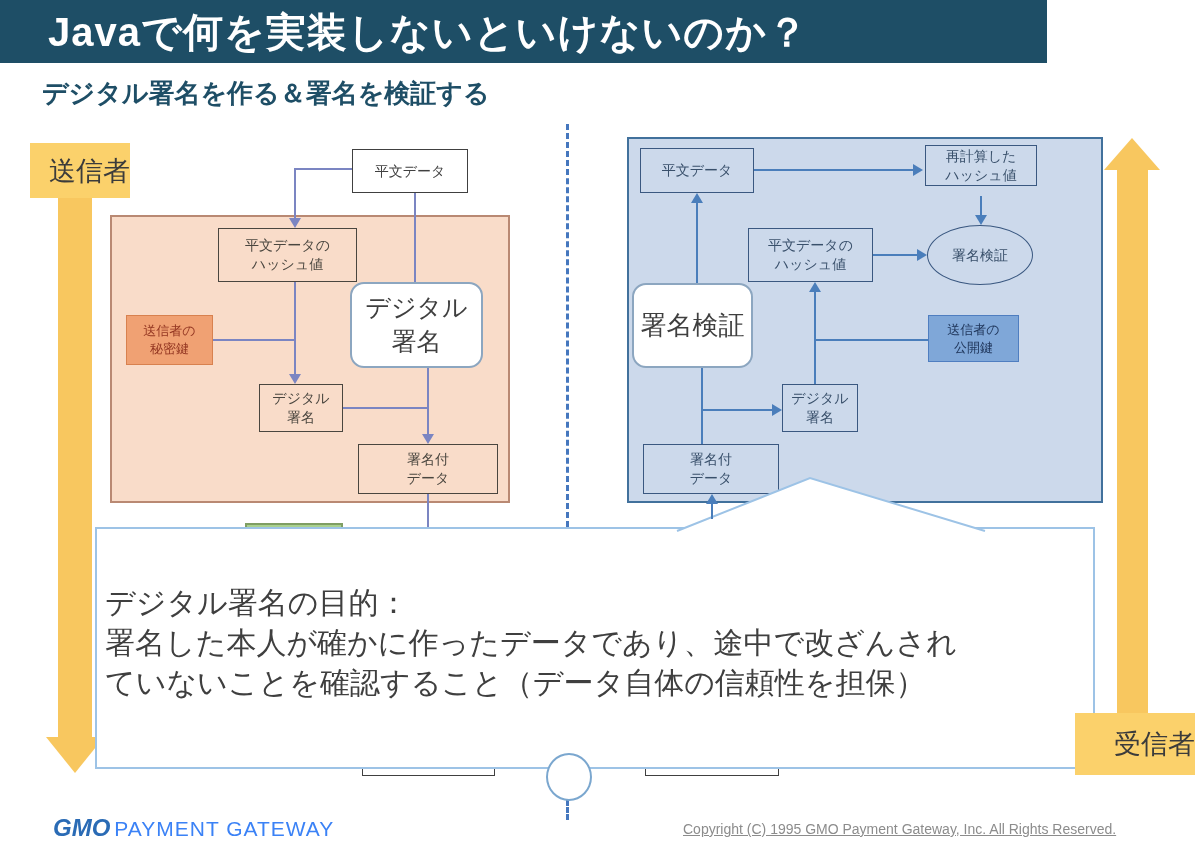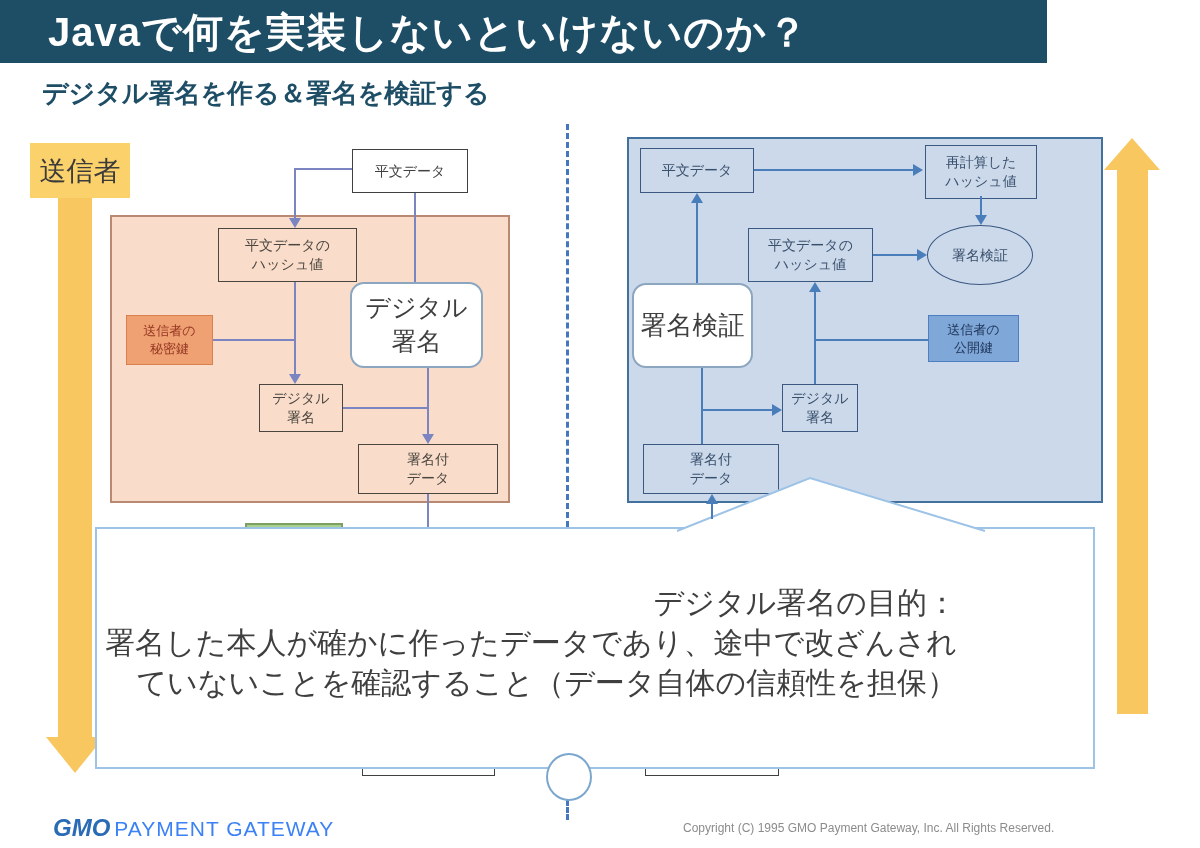--- a/index.html
+++ b/index.html
@@ -15,42 +15,42 @@
   .bx{position:absolute;box-sizing:border-box;display:flex;align-items:center;justify-content:center;
       text-align:center;white-space:pre-line;line-height:1.35;}
   .peachbox{background:#F9DCC9;border:1.5px solid #4a463f;font-size:14px;color:#4a463f;}
   .whitebox{background:#ffffff;border:1.5px solid #404040;font-size:14px;color:#404040;}
   .bluebox{background:#CCD9EB;border:1.5px solid #3A5880;font-size:14px;color:#39506b;}
   .roundwhite{background:#ffffff;border:2px solid #8CA6C0;border-radius:14px;color:#3f3f3f;}
   
   .peachcontainer{position:absolute;left:110px;top:215px;width:400px;height:288px;background:#F9DCC9;border:2px solid #B98973;box-sizing:border-box;z-index:2;}
   .bluecontainer{position:absolute;left:627px;top:137px;width:476px;height:366px;background:#CCD9EB;border:2px solid #41719C;box-sizing:border-box;z-index:2;}
   
-  .ybox{position:absolute;background:#FBD16B;display:flex;align-items:center;justify-content:center;font-size:27px;color:#3b3b3b;}
+  .ybox{position:absolute;background:#FBD16B;display:flex;align-items:center;justify-content:flex-end;font-size:27px;color:#3b3b3b;}
   .yshaft{position:absolute;background:#F8C75F;}
   
   .hl,.vl{position:absolute;z-index:3;}
   .hl.left,.vl.left{background:#7B85C2;}
   .hl.right,.vl.right{background:#4A7EBB;}
   .ah{position:absolute;width:0;height:0;z-index:3;}
   .ah.down.left{border-left:6px solid transparent;border-right:6px solid transparent;border-top:10px solid #7B85C2;}
   .ah.down.right{border-left:6px solid transparent;border-right:6px solid transparent;border-top:10px solid #4A7EBB;}
   .ah.up.right{border-left:6px solid transparent;border-right:6px solid transparent;border-bottom:10px solid #4A7EBB;}
   .ah.rightdir.right{border-top:6px solid transparent;border-bottom:6px solid transparent;border-left:10px solid #4A7EBB;}
   
   .dashline{position:absolute;border-left:3px dashed #4577BE;z-index:0;}
   
   .callout{position:absolute;left:95px;top:527px;width:1000px;height:242px;background:#ffffff;border:2px solid #9DC3E6;box-sizing:border-box;z-index:10;}
   .callout-tail{position:absolute;left:670px;top:475px;width:325px;height:60px;z-index:11;}
-  .callout-text{position:absolute;left:105px;top:583px;z-index:12;font-size:30px;line-height:40px;color:#3f3f3f;white-space:nowrap;text-align:right;}
+  .callout-text{position:absolute;left:105px;top:583px;z-index:12;font-size:30px;line-height:40px;color:#3f3f3f;white-space:nowrap;}
   
   .logo{position:absolute;left:53px;top:814px;display:flex;align-items:baseline;z-index:1;}
   .logo-gmo{font-size:24px;font-weight:800;font-style:italic;color:#2A6BB5;letter-spacing:0px;}
   .logo-rest{font-size:21px;color:#3b82f6;letter-spacing:1px;margin-left:4px;}
-  .copyright{position:absolute;left:683px;top:821px;font-size:12px;color:#8C8C8C;z-index:1;white-space:nowrap;}
+  .copyright{position:absolute;left:683px;top:821px;font-size:14px;color:#8C8C8C;z-index:1;white-space:nowrap;text-decoration:underline;}
   
   .ellipse{border-radius:50%;}
   .greenbox{position:absolute;left:245px;top:523px;width:98px;height:28px;background:#A9D18E;border:2px solid #7F9E63;box-sizing:border-box;z-index:3;}
   .partialbox{position:absolute;background:#ffffff;border:1.5px solid #404040;box-sizing:border-box;z-index:5;}
   .netellipse{position:absolute;left:546px;top:753px;width:46px;height:48px;background:#ffffff;border:2px solid #7BA7CF;border-radius:50%;box-sizing:border-box;z-index:12;}
 </style>
 </head>
 <body>
 
 <div id="stage">
@@ -64,20 +64,23 @@
   <div class="dashline" style="left:566px;top:800px;height:20px;"></div>
 
   <div class="yshaft" style="left:58px;top:195px;width:34px;height:542px;z-index:1;"></div>
   <div class="ah" style="left:46px;top:737px;border-left:29px solid transparent;border-right:29px solid transparent;border-top:36px solid #F8C75F;z-index:1;"></div>
   <div class="ybox" style="left:30px;top:143px;width:100px;height:55px;z-index:2;">
     <span>送信者</span>
   </div>
 
   <div class="yshaft" style="left:1117px;top:168px;width:31px;height:546px;z-index:1;"></div>
   <div class="ah" style="left:1104px;top:138px;border-left:28px solid transparent;border-right:28px solid transparent;border-bottom:32px solid #F8C75F;z-index:1;"></div>
+  <div class="ybox" style="left:1075px;top:713px;width:120px;height:62px;z-index:20;">
+    <span>受信者</span>
+  </div>
 
   <div class="peachcontainer"></div>
 
   <div class="bx whitebox" style="left:352px;top:149px;width:116px;height:44px;z-index:3;">
     <span>平文データ</span>
   </div>
   <div class="bx peachbox" style="left:218px;top:228px;width:139px;height:54px;z-index:3;">
     <span>平文データの
 ハッシュ値</span>
   </div>
@@ -109,21 +112,21 @@
   <div class="hl left" style="left:343px;top:407px;width:85px;height:2px;"></div>
   <div class="vl left" style="left:427px;top:368px;width:2px;height:66px;"></div>
   <div class="ah down left" style="left:422px;top:434px;"></div>
   <div class="vl left" style="left:427px;top:494px;width:2px;height:33px;"></div>
 
   <div class="bluecontainer"></div>
 
   <div class="bx bluebox" style="left:640px;top:148px;width:114px;height:45px;z-index:3;">
     <span>平文データ</span>
   </div>
-  <div class="bx bluebox" style="left:925px;top:145px;width:112px;height:54px;z-index:3;">
+  <div class="bx bluebox" style="left:925px;top:145px;width:112px;height:41px;z-index:3;">
     <span>再計算した
 ハッシュ値</span>
   </div>
   <div class="bx bluebox ellipse" style="left:927px;top:225px;width:106px;height:60px;z-index:3;">
     <span>署名検証</span>
   </div>
   <div class="bx bluebox" style="left:748px;top:228px;width:125px;height:54px;z-index:3;">
     <span>平文データの
 ハッシュ値</span>
   </div>

